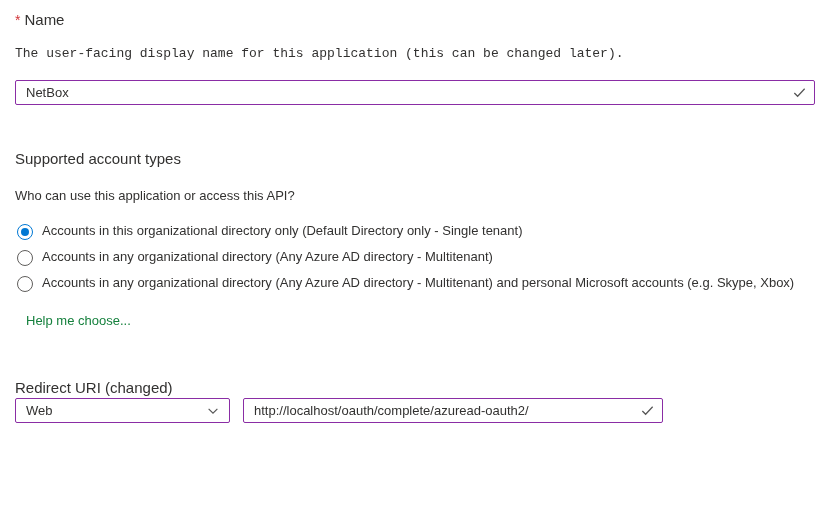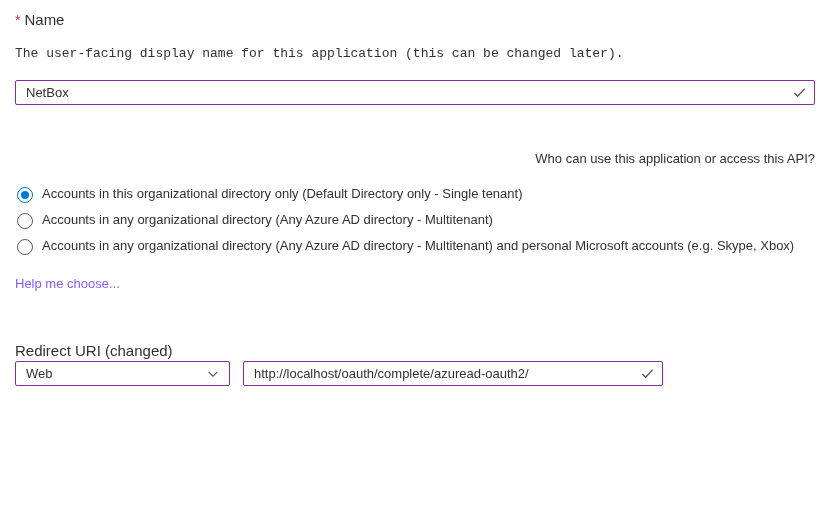--- a/index.html
+++ b/index.html
@@ -62,21 +62,21 @@
     width: 16px;
     height: 16px;
     display: flex;
     align-items: center;
     justify-content: center;
     pointer-events: none;
   }
   .field-icon-right svg { display: block; }
   
   .account-types { margin-top: 44px; }
-  .account-question { margin-top: 17px; margin-bottom: 9px; text-align: right; }
+  .account-question { margin-top: 17px; margin-bottom: 9px; }
   .radio-row {
     display: flex;
     align-items: flex-end;
     height: 26px;
     cursor: pointer;
   }
   .radio-outer {
     flex: 0 0 auto;
     width: 16px;
     height: 16px;
@@ -101,23 +101,24 @@
     font-size: 13px;
     line-height: 18px;
     color: #323130;
     white-space: nowrap;
   }
   .help-link {
     display: inline-block;
     margin-top: 20px;
     font-size: 13px;
     line-height: 18px;
-    color: #8b5cf6;
+    color: #15803d;
     text-decoration: none;
     cursor: pointer;
+    margin-left: 11px;
   }
   
   .redirect-section { margin-top: 48px; }
   .redirect-desc { margin-top: 15px; margin-bottom: 17px; max-width: 795px; }
   .redirect-controls {
     display: flex;
     align-items: center;
     gap: 13px;
   }
   .platform-select {
@@ -159,20 +160,21 @@
       <input class="text-field" type="text" value="NetBox" style="">
       <span class="field-icon-right">
         <svg width="15" height="15" viewBox="0 0 16 16" fill="none">
             <path d="M2.5 8.5 L6 12 L13.5 4" stroke="#555555" stroke-width="1.3" fill="none"></path>
           </svg>
       </span>
     </div>
   </div>
 
   <div class="account-types">
+    <h2 class="section-heading">Supported account types</h2>
     <p class="field-description account-question">Who can use this application or access this API?</p>
 
     <div class="radio-row selected">
       <span class="radio-outer">
           <span class="radio-dot"></span>
         </span>
       <span class="radio-label">Accounts in this organizational directory only (Default Directory only - Single tenant)</span>
     </div>
     <div class="radio-row">
       <span class="radio-outer">

